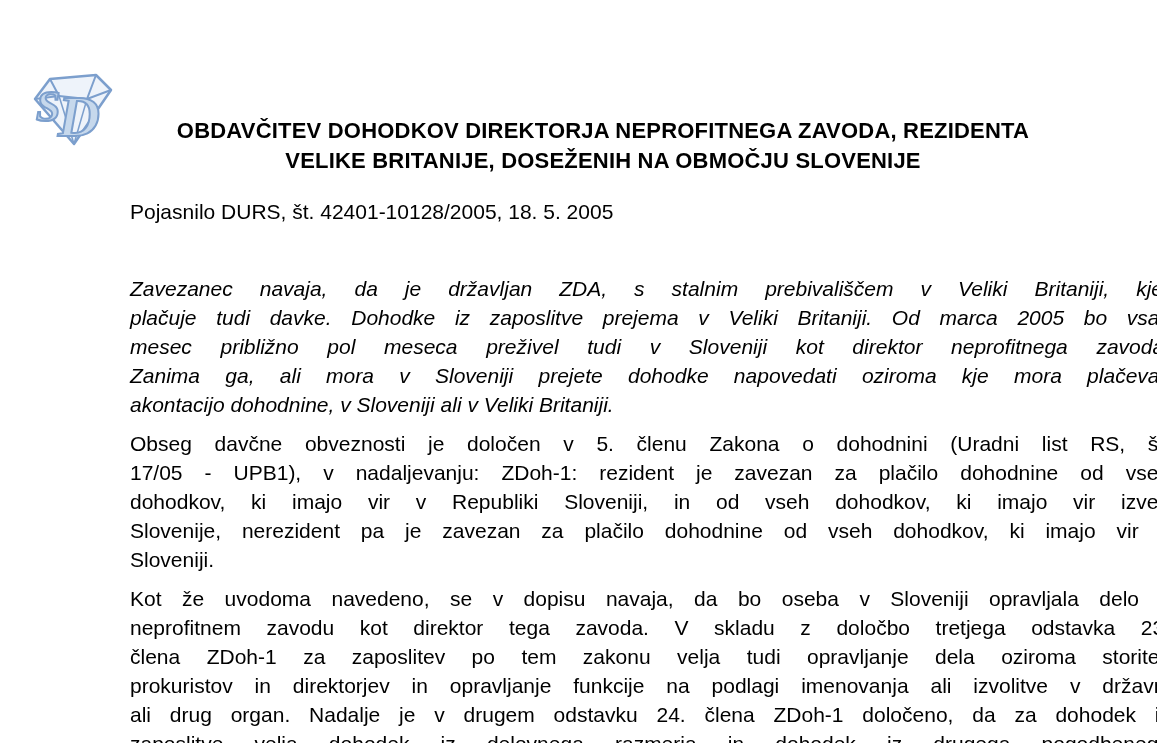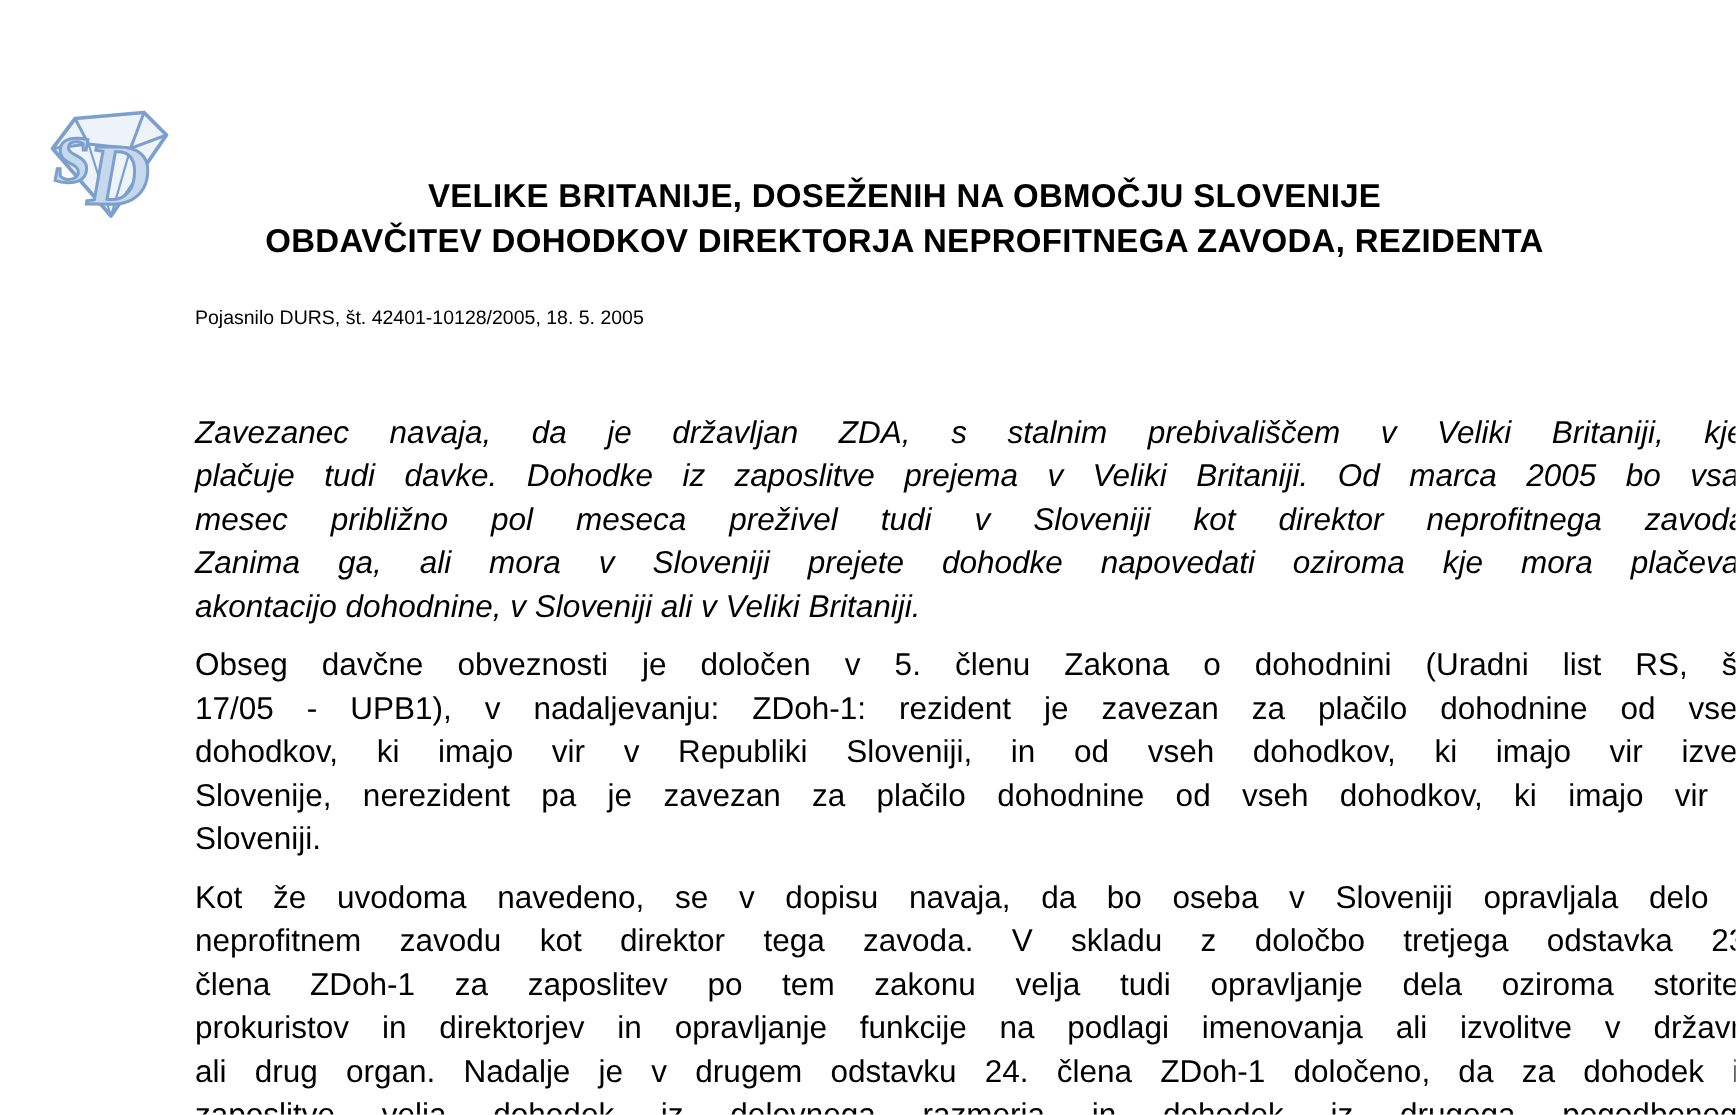--- a/index.html
+++ b/index.html
@@ -36,21 +36,21 @@
     text-align: center;
     font-size: 22px;
     font-weight: bold;
     line-height: 30px;
     letter-spacing: 0.2px;
   }
   .reference {
     position: absolute;
     left: 130px;
     top: 197px;
-    font-size: 13px;
+    font-size: 21px;
     line-height: 29px;
     white-space: nowrap;
   }
   .body-text {
     position: absolute;
     left: 130px;
     top: 274px;
     width: 1040px;
     font-size: 21px;
     line-height: 29px;
@@ -83,22 +83,22 @@
       <path d="M83,22 L59,31 L68,7" fill="none" stroke="#7c9fcd" stroke-width="2"></path>
       <path d="M31,28 L59,31" fill="none" stroke="#7c9fcd" stroke-width="2"></path>
       <path d="M31,28 L46,76" fill="none" stroke="#7c9fcd" stroke-width="1.5"></path>
       <path d="M59,31 L46,76" fill="none" stroke="#7c9fcd" stroke-width="1.5"></path>
       <text x="8" y="53" font-family="Liberation Serif, serif" font-size="44" font-weight="bold" font-style="italic" fill="#c6d8ec" stroke="#7c9fcd" stroke-width="2">S</text>
       <text x="30" y="68" font-family="Liberation Serif, serif" font-size="58" font-weight="bold" font-style="italic" fill="#c6d8ec" stroke="#7c9fcd" stroke-width="2">D</text>
     </svg>
   </div>
 
   <h1 class="title">
+    <div>OBDAVČITEV DOHODKOV DIREKTORJA NEPROFITNEGA ZAVODA, REZIDENTA</div>
     <div>VELIKE BRITANIJE, DOSEŽENIH NA OBMOČJU SLOVENIJE</div>
-    <div>OBDAVČITEV DOHODKOV DIREKTORJA NEPROFITNEGA ZAVODA, REZIDENTA</div>
   </h1>
 
   <div class="reference">Pojasnilo DURS, št. 42401-10128/2005, 18. 5. 2005</div>
 
   <div class="body-text">
     <div class="para italic">
         <div class="line">Zavezanec navaja, da je državljan ZDA, s stalnim prebivališčem v Veliki Britaniji, kjer</div>
         <div class="line">plačuje tudi davke. Dohodke iz zaposlitve prejema v Veliki Britaniji. Od marca 2005 bo vsak</div>
         <div class="line">mesec približno pol meseca preživel tudi v Sloveniji kot direktor neprofitnega zavoda.</div>
         <div class="line">Zanima ga, ali mora v Sloveniji prejete dohodke napovedati oziroma kje mora plačevati</div>

